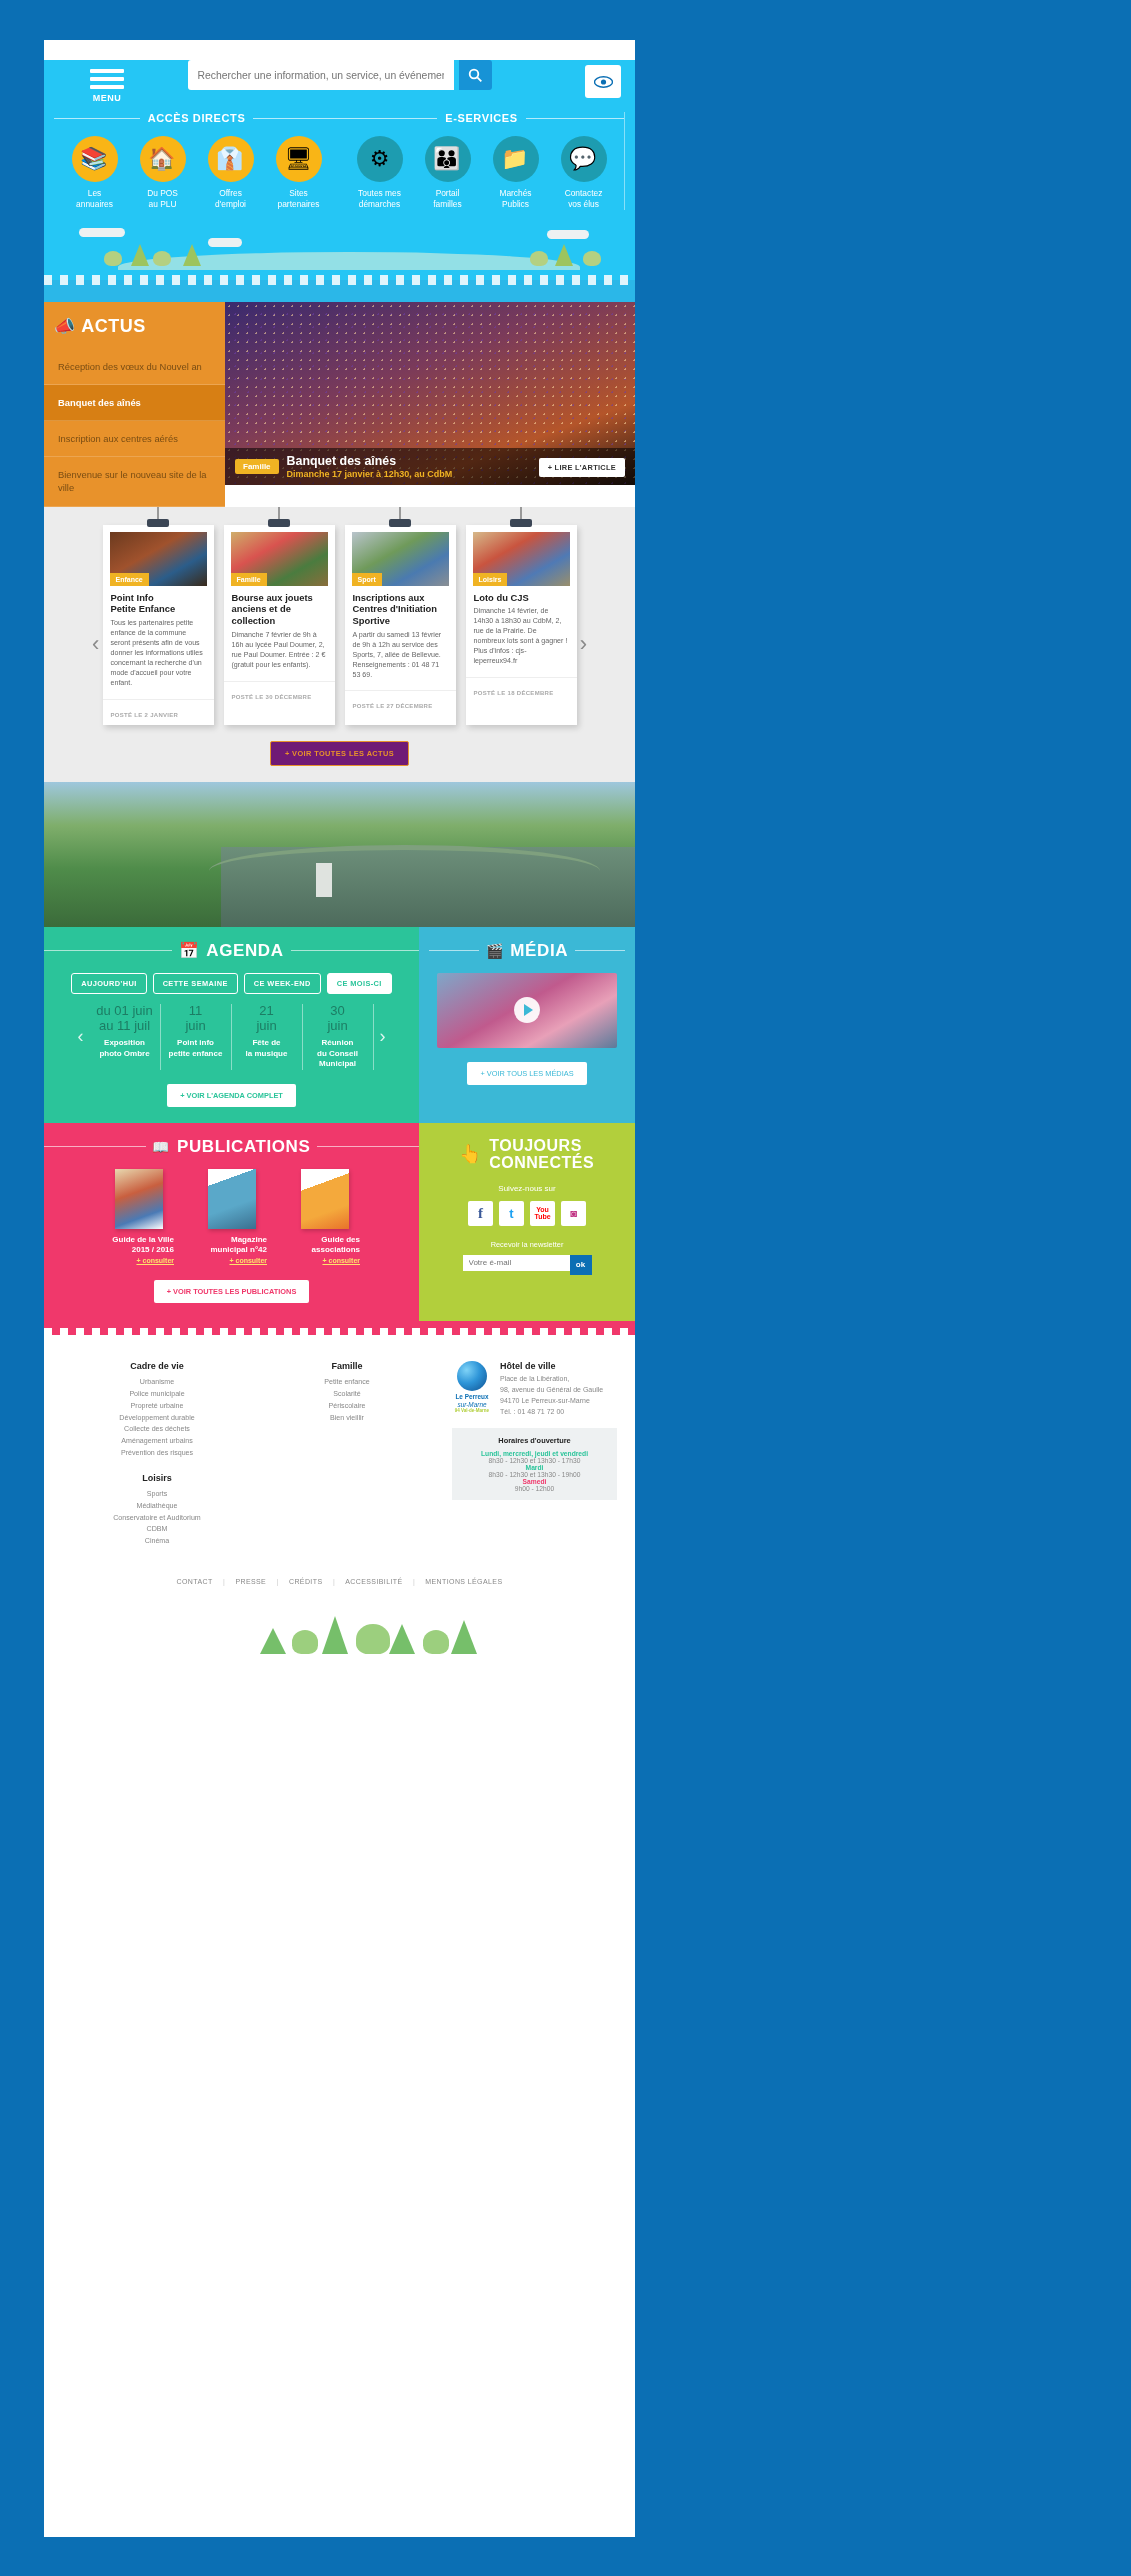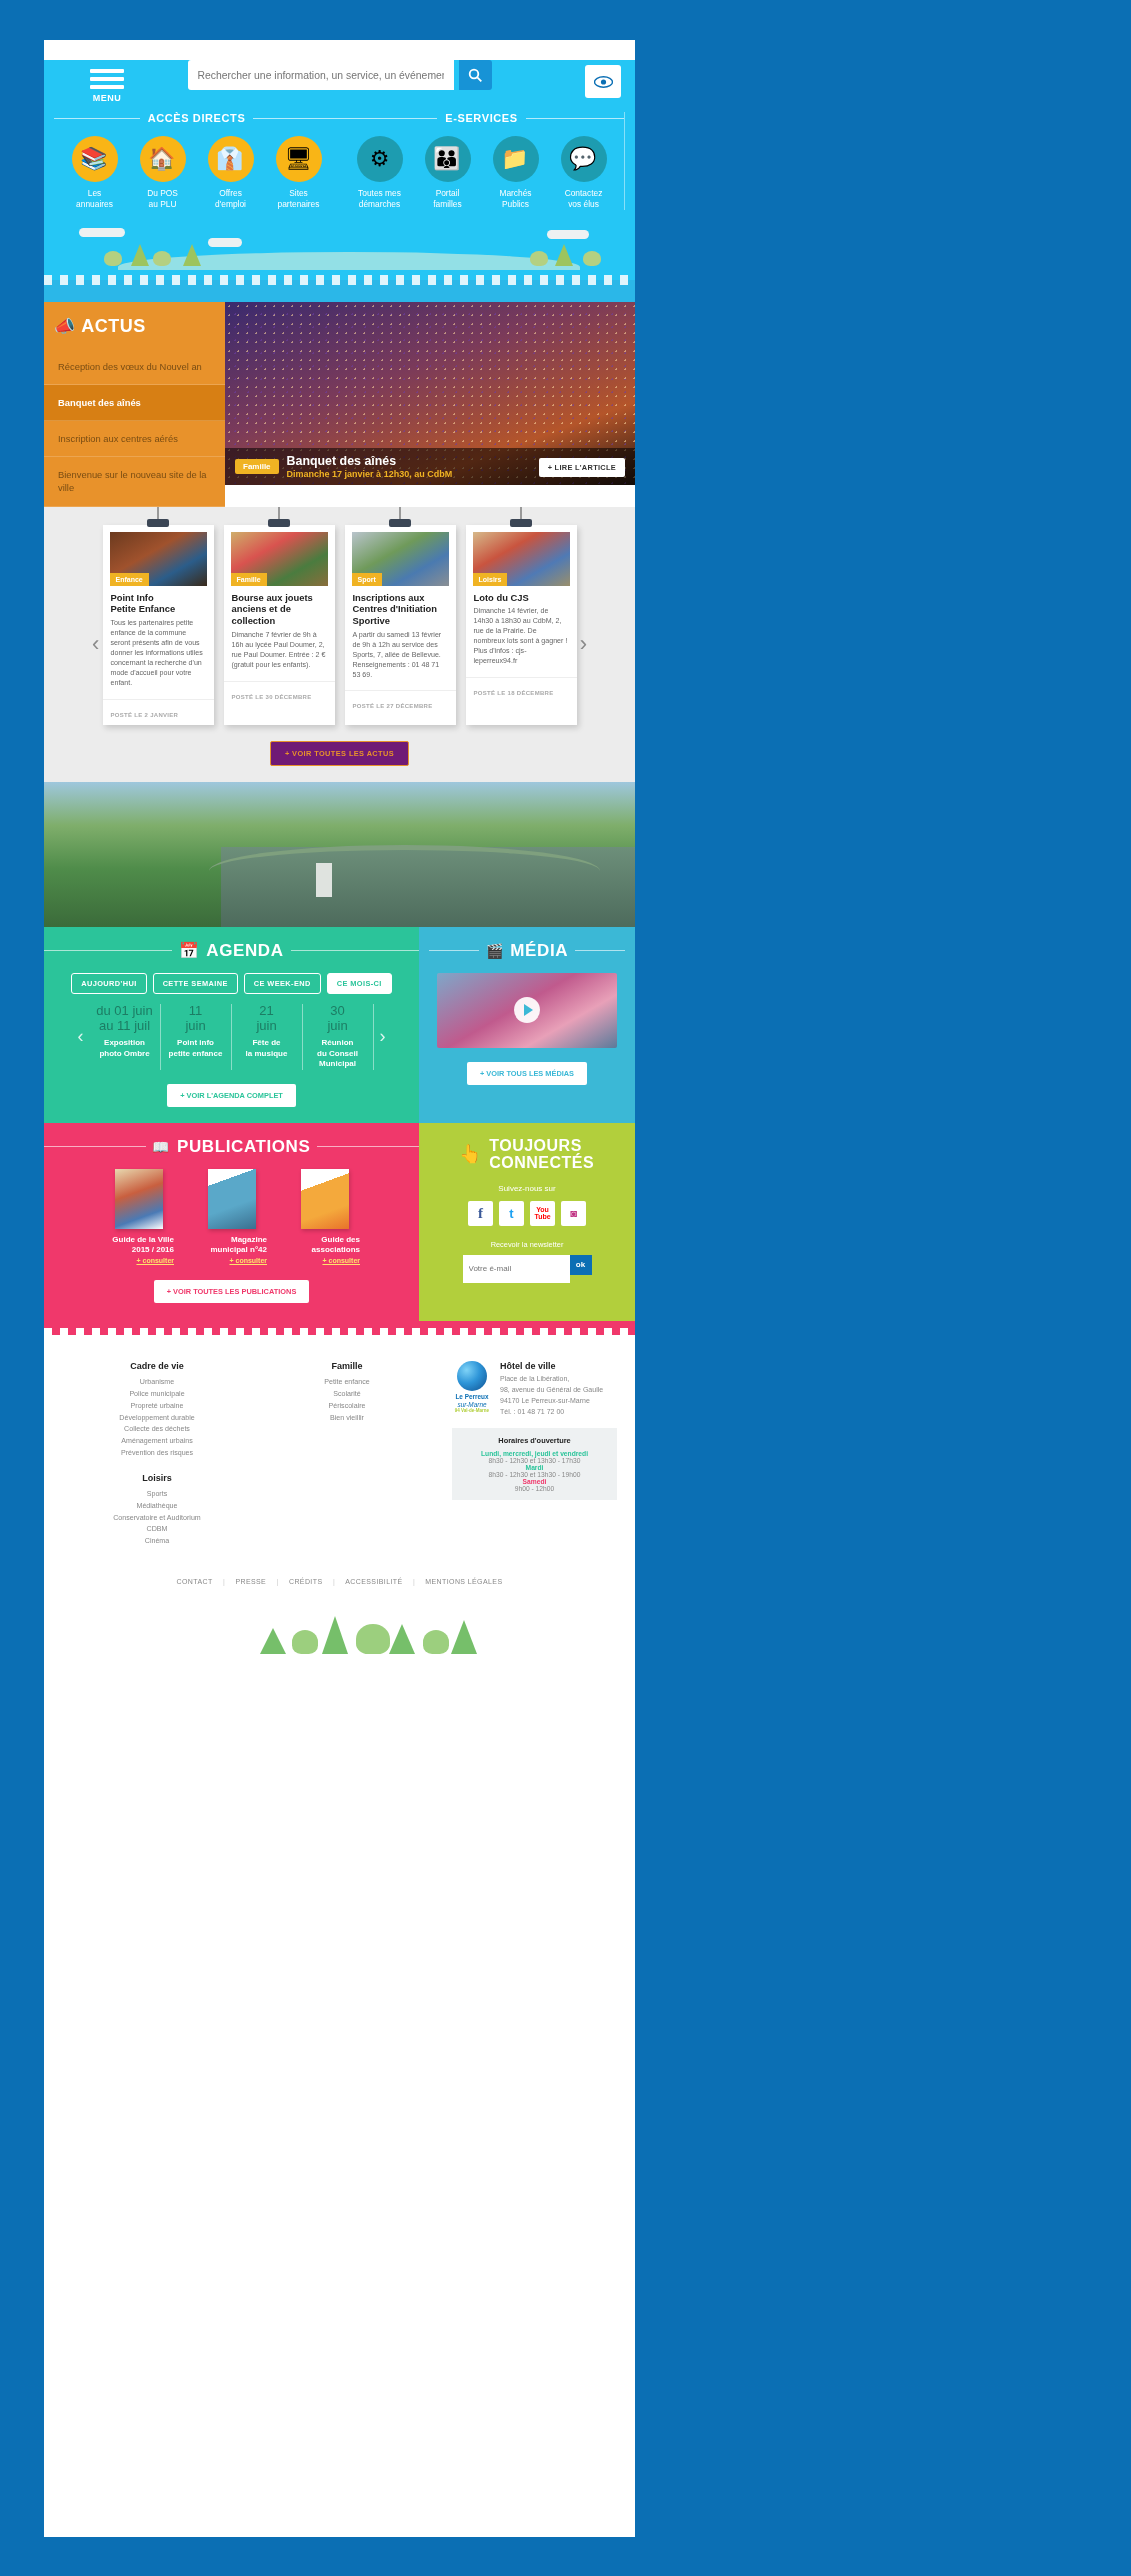--- a/index.html
+++ b/index.html
@@ -103,39 +103,39 @@
   .ag-items { display:flex; justify-content:center; margin-top:10px; }
   .ag-it { width:71px; text-align:center; padding:0 4px; border-right:1px solid rgba(255,255,255,.45); cursor:pointer; }
   .ag-it:last-child { border-right:none; }
   .ag-d1 { color:#1c7d64; font-size:13px; line-height:1.15; }
   .ag-lbl { color:#fff; font-size:8px; font-weight:bold; line-height:1.3; margin-top:5px; }
   .ag-arr { color:rgba(255,255,255,.85); font-size:18px; align-self:center; padding:0 6px; cursor:pointer; }
   .ag-btn { display:block; margin:14px auto 0; background:#fff; color:#2bc49a; border:none; font-size:7.4px; font-weight:bold; padding:7px 13px; border-radius:2px; cursor:pointer; font-family:"Liberation Sans",sans-serif; }
   .med-img { height:75px; margin:0 8px; background:linear-gradient(150deg,#7ea7c9,#c05a8d 45%,#e8a0b8 70%,#5a7a9a); position:relative; border-radius:2px; overflow:hidden; }
   .play { position:absolute; left:50%; top:50%; transform:translate(-50%,-50%); width:26px; height:26px; border-radius:50%; background:rgba(255,255,255,.92); display:flex; align-items:center; justify-content:center; cursor:pointer; }
   .play:after { content:""; border-left:9px solid #3bb8d6; border-top:6px solid transparent; border-bottom:6px solid transparent; margin-left:3px; }
-  .med-btn { display:block; margin:14px auto 0; background:#fff; color:#3bb8d6; border:none; font-size:7.4px; font-weight:bold; padding:7px 13px; border-radius:2px; cursor:pointer; font-family:"Liberation Sans",sans-serif; }
+  .med-btn { display:block; margin:14px auto 0; background:#fff; color:#3bb8d6; border:none; font-size:7.4px; font-weight:normal; padding:7px 13px; border-radius:2px; cursor:pointer; font-family:"Liberation Sans",sans-serif; }
   
   .pub-row { display:flex; }
   .pubs { width:375px; background:#f0386b; padding:14px 0 18px; position:relative; }
   .social { flex:1; background:#b2cf3c; padding:14px 10px 18px; text-align:center; position:relative; }
   .pub-items { display:flex; justify-content:center; gap:22px; margin-top:4px; }
   .pub-it { width:71px; text-align:right; cursor:pointer; }
   .pub-cov { width:48px; height:60px; margin:0 auto 6px; background:#fff; position:relative; overflow:hidden; box-shadow:1px 2px 4px rgba(0,0,0,.2); }
   .pub-t { color:#fff; font-size:8px; font-weight:bold; line-height:1.3; }
   .pub-c { color:#ffe36b; font-size:7px; font-weight:bold; text-decoration:underline; margin-top:2px; }
   .pub-btn { display:block; margin:16px auto 0; background:#fff; color:#f0386b; border:none; font-size:7.4px; font-weight:bold; padding:7px 13px; border-radius:2px; cursor:pointer; font-family:"Liberation Sans",sans-serif; }
   .soc-h { display:flex; align-items:center; justify-content:center; gap:7px; }
   .soc-h .tt { color:#fff; font-size:16px; font-weight:bold; line-height:1.1; text-align:left; letter-spacing:0.5px; }
   .soc-sub { color:#fff; font-size:8px; margin-top:12px; }
   .soc-ic { display:flex; justify-content:center; gap:6px; margin-top:8px; }
   .soc-b { width:25px; height:25px; background:#fff; display:flex; align-items:center; justify-content:center; cursor:pointer; border-radius:2px; }
   .news-lbl { color:#fff; font-size:7.4px; margin-top:14px; }
   .news-row { display:flex; justify-content:center; margin-top:6px; }
-  .news-in { width:107px; height:28px; border:none; padding:0 6px; font-size:8px; color:#999; font-family:"Liberation Sans",sans-serif; }
+  .news-in { width:107px; height:16px; border:none; padding:0 6px; font-size:8px; color:#999; font-family:"Liberation Sans",sans-serif; }
   .news-ok { width:22px; height:20px; background:#0b6fb4; color:#fff; border:none; font-size:8px; font-weight:bold; cursor:pointer; font-family:"Liberation Sans",sans-serif; }
   .pinkwave { height:14px; background:#f0386b; position:relative; }
   .pinkwave:after { content:""; position:absolute; left:0; right:0; bottom:0; height:7px; background:repeating-linear-gradient(90deg,#fff 0 8px,transparent 8px 16px); }
   
   .footer { background:#fff; padding:26px 18px 0; }
   .fcols { display:flex; }
   .fleft { flex:1; display:flex; }
   .fcol { flex:1; text-align:center; padding:0 4px; }
   .fcol h4 { font-size:9px; color:#222; margin-bottom:6px; }
   .fcol a { display:block; font-size:7.1px; color:#888; line-height:1.65; text-decoration:none; cursor:pointer; }

